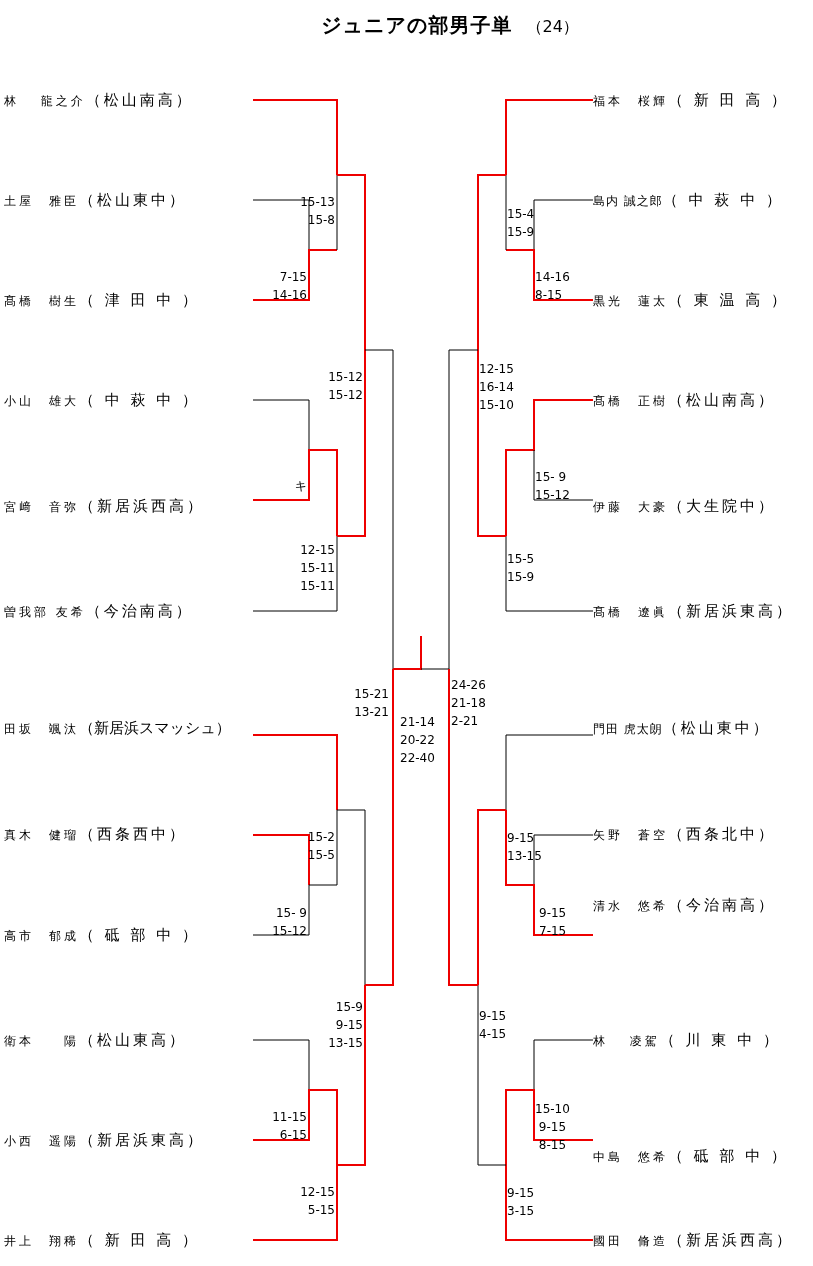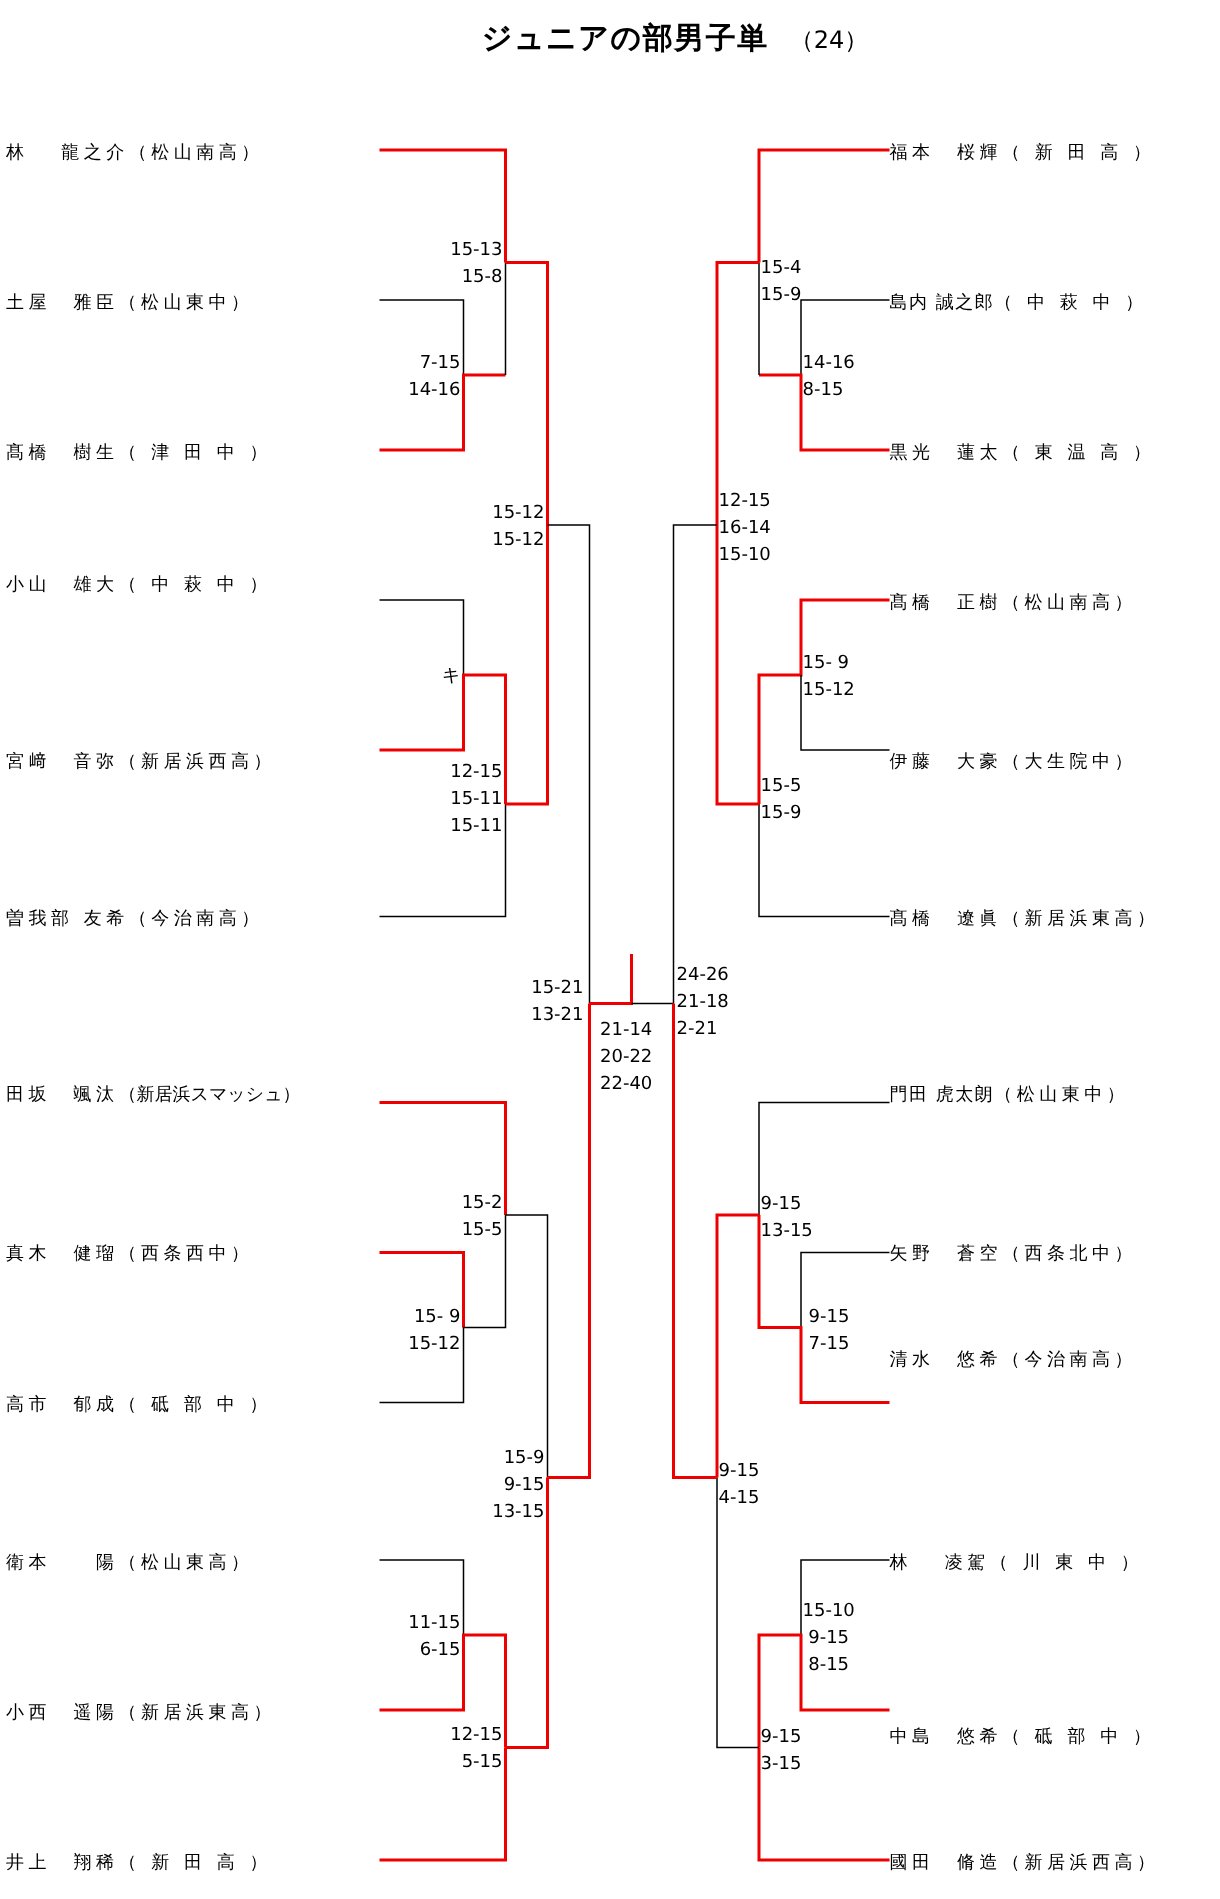--- a/index.html
+++ b/index.html
@@ -3,22 +3,22 @@
 <meta charset="utf-8">
 <style>
   html, body { margin:0; padding:0; background:#ffffff; }
   body { width:813px; height:1266px; position:relative; overflow:hidden;
          font-family:"DejaVu Sans", "Liberation Sans", sans-serif; color:#000; }
   #title { position:absolute; top:12px; left:0; width:900px; text-align:center; }
   #title .main { font-size:20px; font-weight:bold; letter-spacing:1px; }
   #title .count { font-size:16px; margin-left:14px; }
   .player { position:absolute; height:24px; line-height:24px; white-space:nowrap; }
   .player .nm { font-size:12px; letter-spacing:3px; }
-  .player .sc { font-size:12px; letter-spacing:3px; }
-  .score { position:absolute; font-size:12px; line-height:18px; white-space:pre; }
+  .player .sc { font-size:15px; letter-spacing:3px; }
+  .score { position:absolute; font-size:12px; line-height:18px; white-space:pre;margin-top:36px; }
   .score.r { text-align:right; }
   svg#lines { position:absolute; left:0; top:0; }
 </style>
 </head>
 <body>
 
 <div id="title">
   <span class="main">ジュニアの部男子単</span><span class="count">（24）</span>
 </div>
 
@@ -61,21 +61,21 @@
     <polyline points="593,1040 534,1040 534,1090" fill="none" stroke="#000000" stroke-width="1"></polyline>
     <polyline points="593,1140 534,1140 534,1090 506,1090 506,1165" fill="none" stroke="#ee0000" stroke-width="2"></polyline>
     <polyline points="593,1240 506,1240 506,1165" fill="none" stroke="#ee0000" stroke-width="2"></polyline>
     <polyline points="506,1165 478,1165 478,985" fill="none" stroke="#000000" stroke-width="1"></polyline>
     <polyline points="478,985 449,985 449,669" fill="none" stroke="#ee0000" stroke-width="2"></polyline>
   </svg>
 
 <div class="player" style="left:4px;top:88px"><span class="nm">林　 龍之介</span><span class="sc">（松山南高）</span></div>
 <div class="player" style="left:4px;top:188px"><span class="nm">土屋　雅臣</span><span class="sc">（松山東中）</span></div>
 <div class="player" style="left:4px;top:288px"><span class="nm">髙橋　樹生</span><span class="sc">（ 津 田 中 ）</span></div>
-<div class="player" style="left:4px;top:376px"><span class="nm">小山　雄大</span><span class="sc">（ 中 萩 中 ）</span></div>
+<div class="player" style="left:4px;top:388px"><span class="nm">小山　雄大</span><span class="sc">（ 中 萩 中 ）</span></div>
 <div class="player" style="left:4px;top:494px"><span class="nm">宮﨑　音弥</span><span class="sc">（新居浜西高）</span></div>
 <div class="player" style="left:4px;top:599px"><span class="nm">曽我部 友希</span><span class="sc">（今治南高）</span></div>
 <div class="player" style="left:4px;top:716px"><span class="nm">田坂　颯汰</span><span class="sc" style="letter-spacing:0">（新居浜スマッシュ）</span></div>
 <div class="player" style="left:4px;top:822px"><span class="nm">真木　健瑠</span><span class="sc">（西条西中）</span></div>
 <div class="player" style="left:4px;top:923px"><span class="nm">高市　郁成</span><span class="sc">（ 砥 部 中 ）</span></div>
 <div class="player" style="left:4px;top:1028px"><span class="nm">衛本　　陽</span><span class="sc">（松山東高）</span></div>
 <div class="player" style="left:4px;top:1128px"><span class="nm">小西　遥陽</span><span class="sc">（新居浜東高）</span></div>
 <div class="player" style="left:4px;top:1228px"><span class="nm">井上　翔稀</span><span class="sc">（ 新 田 高 ）</span></div>
 
 <div class="player" style="left:593px;top:88px"><span class="nm">福本　桜輝</span><span class="sc">（ 新 田 高 ）</span></div>

